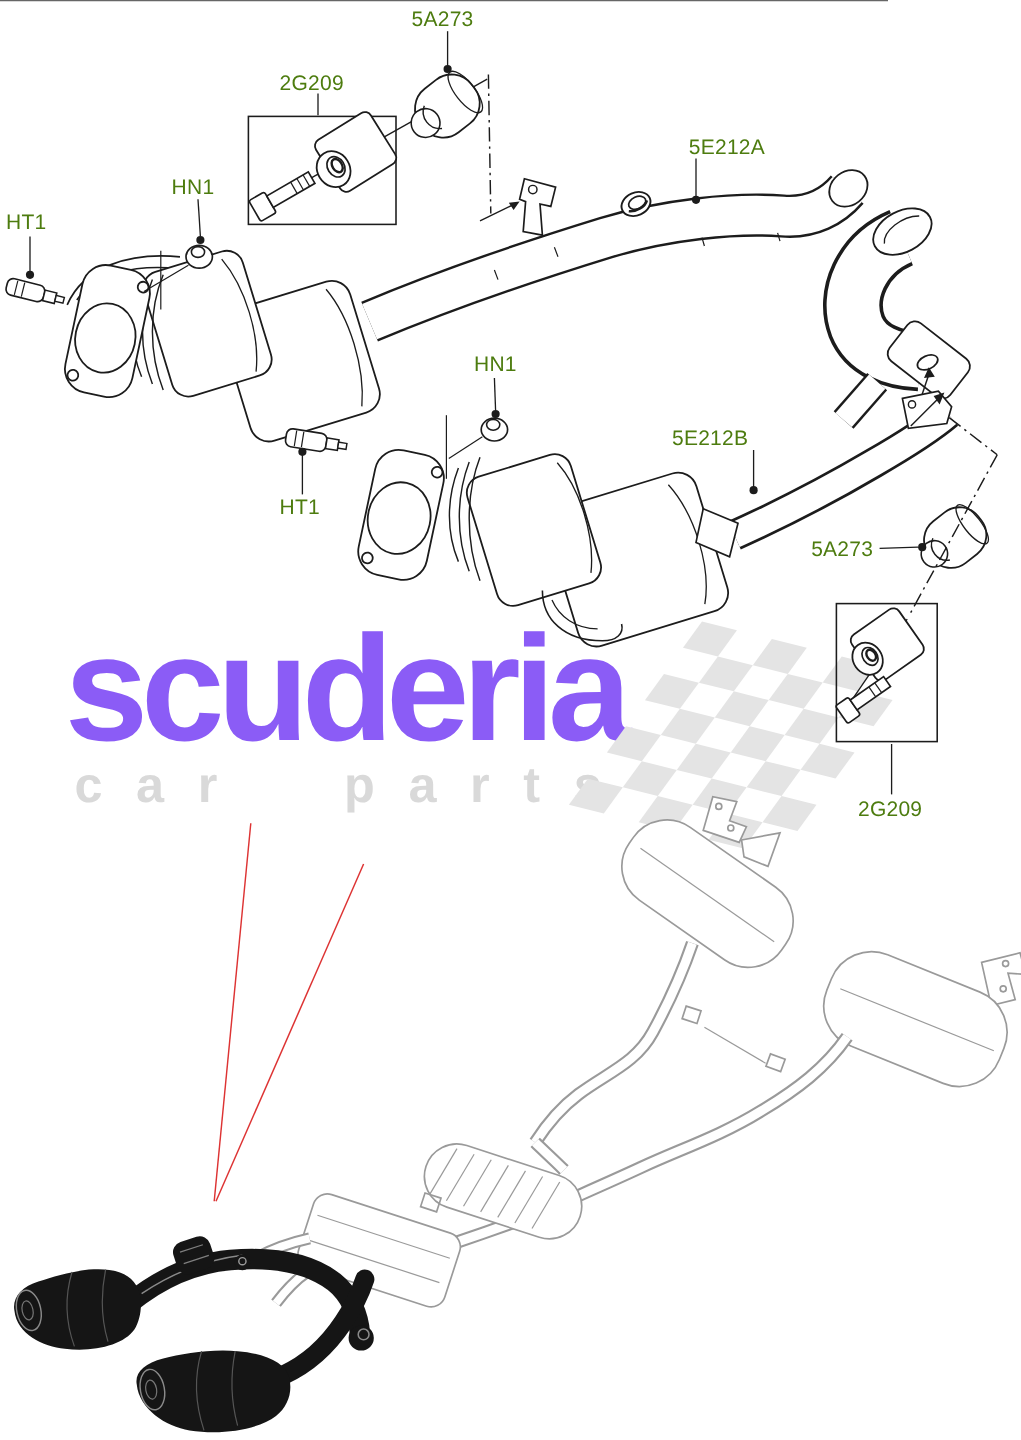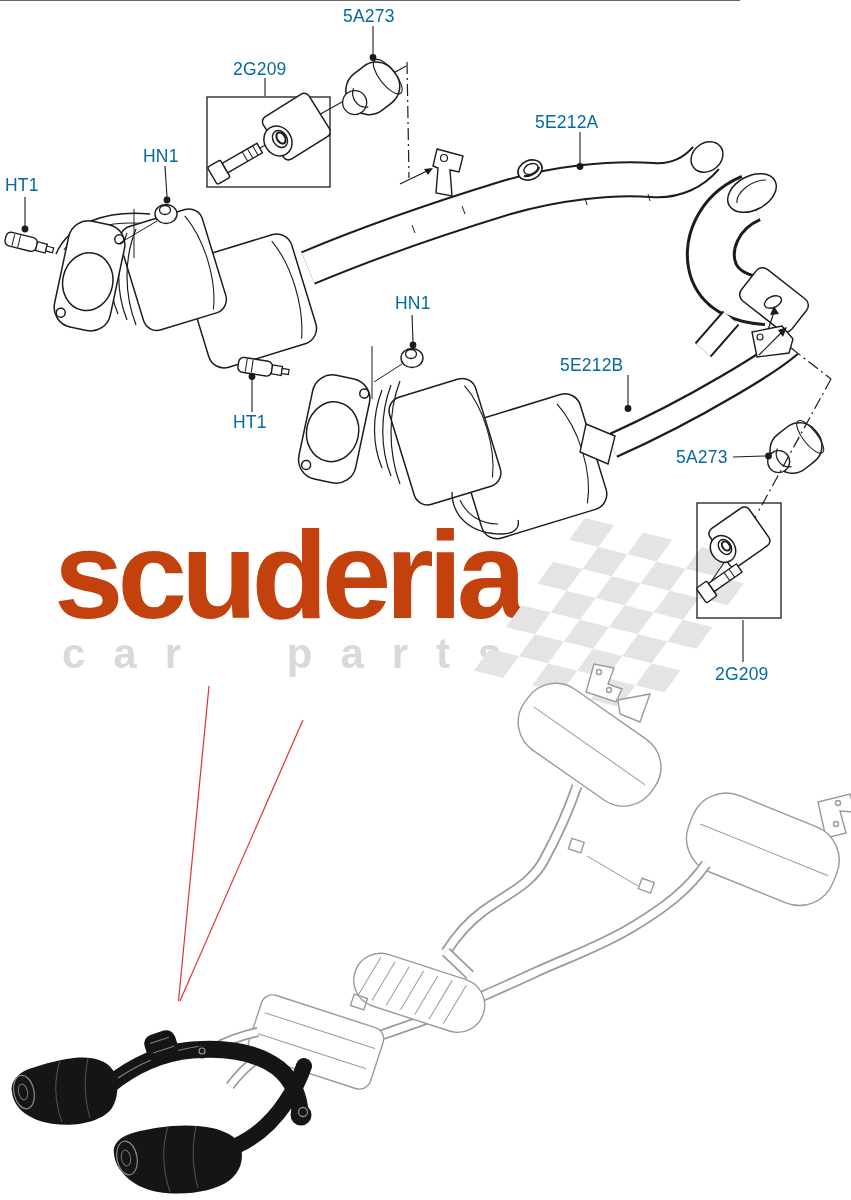--- a/index.html
+++ b/index.html
@@ -1,23 +1,23 @@
 <!DOCTYPE html>
 <html><head>
 <meta charset="utf-8">
 <style>
   html,body{margin:0;padding:0;background:#fff;}
   .page{position:relative;width:851px;height:1200px;background:#ffffff;overflow:hidden;
         font-family:"Liberation Sans",sans-serif;}
   .wm-brand{position:absolute;left:54px;top:512px;font-size:125px;font-weight:bold;
-            color:#c2410c;letter-spacing:-6px;line-height:1;white-space:nowrap;z-index:1;}
+            color:#8b5cf6;letter-spacing:-6px;line-height:1;white-space:nowrap;z-index:1;}
   .wm-tag{position:absolute;left:62px;top:633px;font-size:42px;font-weight:bold;
           color:#d9d9d9;letter-spacing:28px;word-spacing:38px;line-height:1;white-space:nowrap;z-index:1;}
   svg.art{position:absolute;left:0;top:0;z-index:2;}
-  .callout{position:absolute;z-index:3;font-size:17.5px;color:#0369a1;line-height:1.05;
+  .callout{position:absolute;z-index:3;font-size:17.5px;color:#4d7c0f;line-height:1.05;
            letter-spacing:0.2px;cursor:pointer;white-space:nowrap;}
 </style>
 </head>
 <body>
 
 <div class="page">
 
   <div class="wm-brand">scuderia</div>
   <div class="wm-tag">car parts</div>
 
@@ -339,20 +339,20 @@
         <circle cx="628" cy="408.5" r="3.4"></circle>
         <circle cx="768.5" cy="456" r="3.4"></circle>
       </g>
     </g>
   </svg>
 
   <div class="callout" style="left:343px;top:7px">5A273</div>
   <div class="callout" style="left:233px;top:60px">2G209</div>
   <div class="callout" style="left:143px;top:147px">HN1</div>
   <div class="callout" style="left:5px;top:176px">HT1</div>
-  <div class="callout" style="left:535px;top:113px">5E212A</div>
+  <div class="callout" style="left:574px;top:113px">5E212A</div>
   <div class="callout" style="left:395px;top:294px">HN1</div>
   <div class="callout" style="left:233px;top:413px">HT1</div>
   <div class="callout" style="left:560px;top:356px">5E212B</div>
   <div class="callout" style="left:676px;top:448px">5A273</div>
   <div class="callout" style="left:715px;top:665px">2G209</div>
 
 </div>
 
 </body></html>

